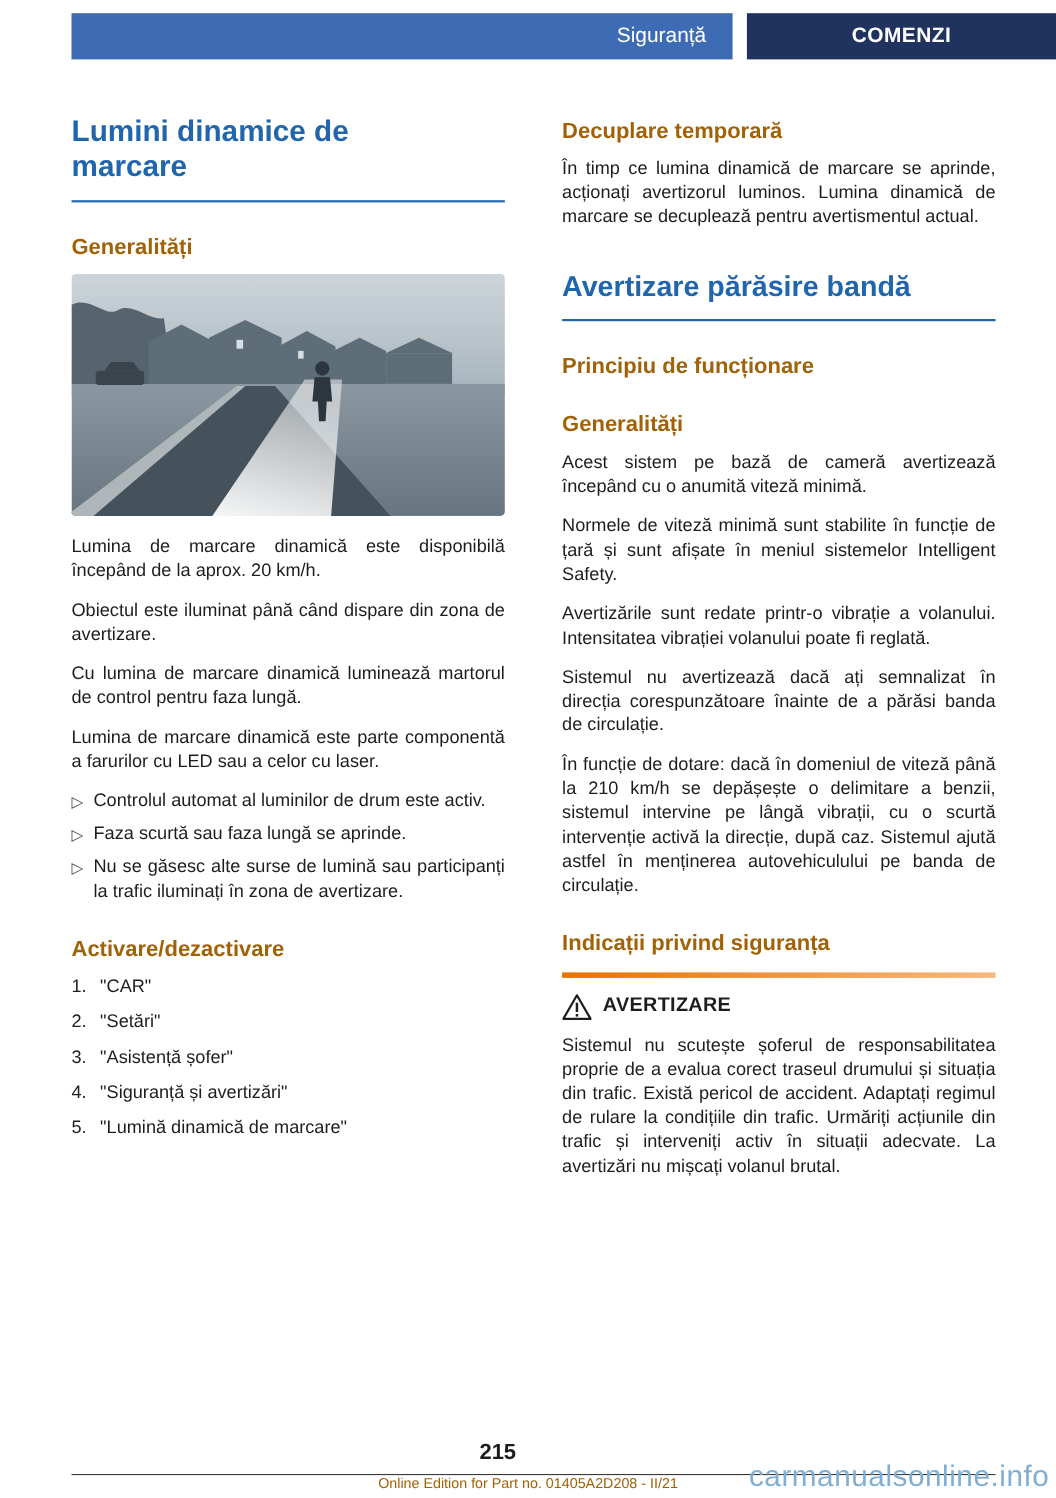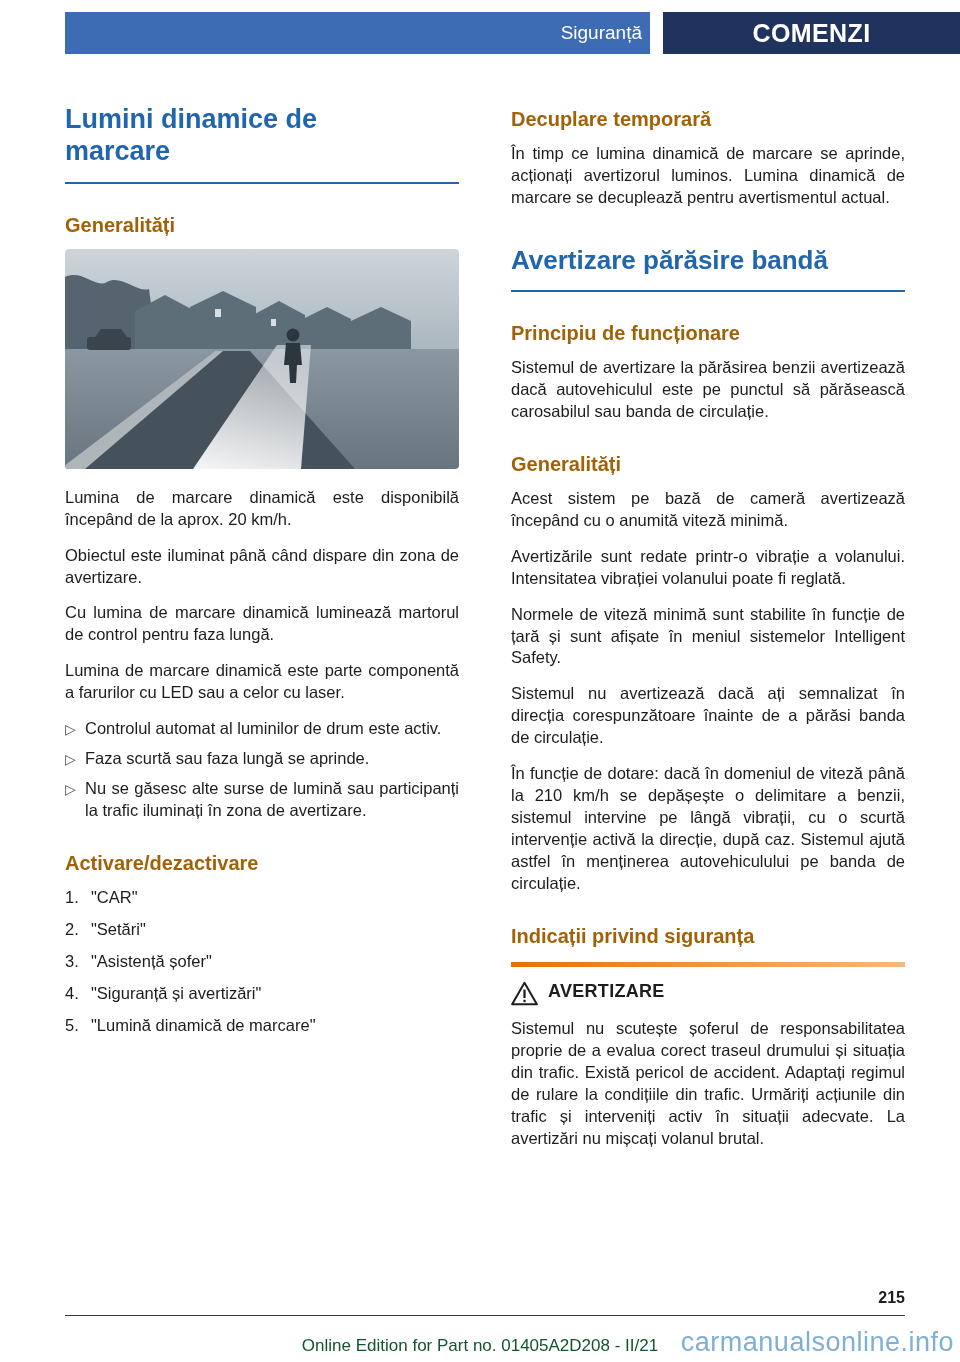--- a/index.html
+++ b/index.html
@@ -19,32 +19,32 @@
     margin: 12px 0 0 65px;
     height: 42px;
     gap: 13px;
   }
   .chapter-box {
     width: 577px;
     background: #3e6cb4;
     display: flex;
     align-items: center;
     justify-content: flex-end;
-    padding-right: 8px;
+    padding-right: 24px;
     color: #ffffff;
     font-size: 19px;
   }
   .section-box {
     flex: 1;
     background: #20335f;
     display: flex;
     align-items: center;
     justify-content: center;
     color: #ffffff;
-    font-size: 25px;
+    font-size: 19px;
     font-weight: bold;
     letter-spacing: 0.4px;
   }
 
   
   .main {
     display: flex;
     align-items: flex-start;
     gap: 52px;
     padding-left: 65px;
@@ -147,36 +147,36 @@
   }
 
   
   .footer {
     position: absolute;
     left: 0;
     right: 0;
     bottom: 6px;
   }
   .page-num {
-    text-align: right;
+    text-align: center;
     padding-right: 55px;
-    font-size: 16px;
+    font-size: 20px;
     font-weight: bold;
     margin-bottom: 8px;
   }
   .footer-rule {
     border: none;
     border-top: 1px solid #3a3a3a;
     margin: 0 55px 0 65px;
   }
   .edition {
     text-align: center;
-    font-size: 17px;
-    margin-top: 20px;
-    color: #14532d;
+    font-size: 13px;
+    margin-top: 0;
+    color: #a16207;
   }
   .watermark {
     position: absolute;
     right: 6px;
     bottom: -2px;
     font-size: 27px;
     color: #7fafd4;
     letter-spacing: 0.5px;
   }
 </style>
@@ -292,26 +292,25 @@
 
     <div class="col">
 
       <div class="sec-heading first">Decuplare temporară</div>
       <p class="body-text">În timp ce lumina dinamică de marcare se aprinde, acționați avertizorul luminos. Lumina dinamică de marcare se decuplează pentru avertismentul actual.</p>
 
       <div class="big-title">Avertizare părăsire bandă</div>
       <hr class="title-rule">
 
       <div class="sec-heading">Principiu de funcționare</div>
-      <p class="body-text">Sistemul de avertizare la părăsirea benzii avertizează dacă autovehiculul este pe punctul să părăsească carosabilul sau banda de circulație.</p>
 
       <div class="sec-heading">Generalități</div>
       <p class="body-text">Acest sistem pe bază de cameră avertizează începând cu o anumită viteză minimă.</p>
+      <p class="body-text">Normele de viteză minimă sunt stabilite în funcție de țară și sunt afișate în meniul sistemelor Intelligent Safety.</p>
       <p class="body-text">Avertizările sunt redate printr-o vibrație a volanului. Intensitatea vibrației volanului poate fi reglată.</p>
-      <p class="body-text">Normele de viteză minimă sunt stabilite în funcție de țară și sunt afișate în meniul sistemelor Intelligent Safety.</p>
       <p class="body-text">Sistemul nu avertizează dacă ați semnalizat în direcția corespunzătoare înainte de a părăsi banda de circulație.</p>
       <p class="body-text">În funcție de dotare: dacă în domeniul de viteză până la 210 km/h se depășește o delimitare a benzii, sistemul intervine pe lângă vibrații, cu o scurtă intervenție activă la direcție, după caz. Sistemul ajută astfel în menținerea autovehiculului pe banda de circulație.</p>
 
       <div class="sec-heading">Indicații privind siguranța</div>
 
       <div>
         <div class="warning-rule"></div>
         <div class="warning-head">
           <svg class="warn-icon" viewBox="0 0 24 22">
             <path d="M12 1.5 L23 20.5 L1 20.5 Z" fill="none" stroke="#1d1d1b" stroke-width="1.8" stroke-linejoin="round"></path>

